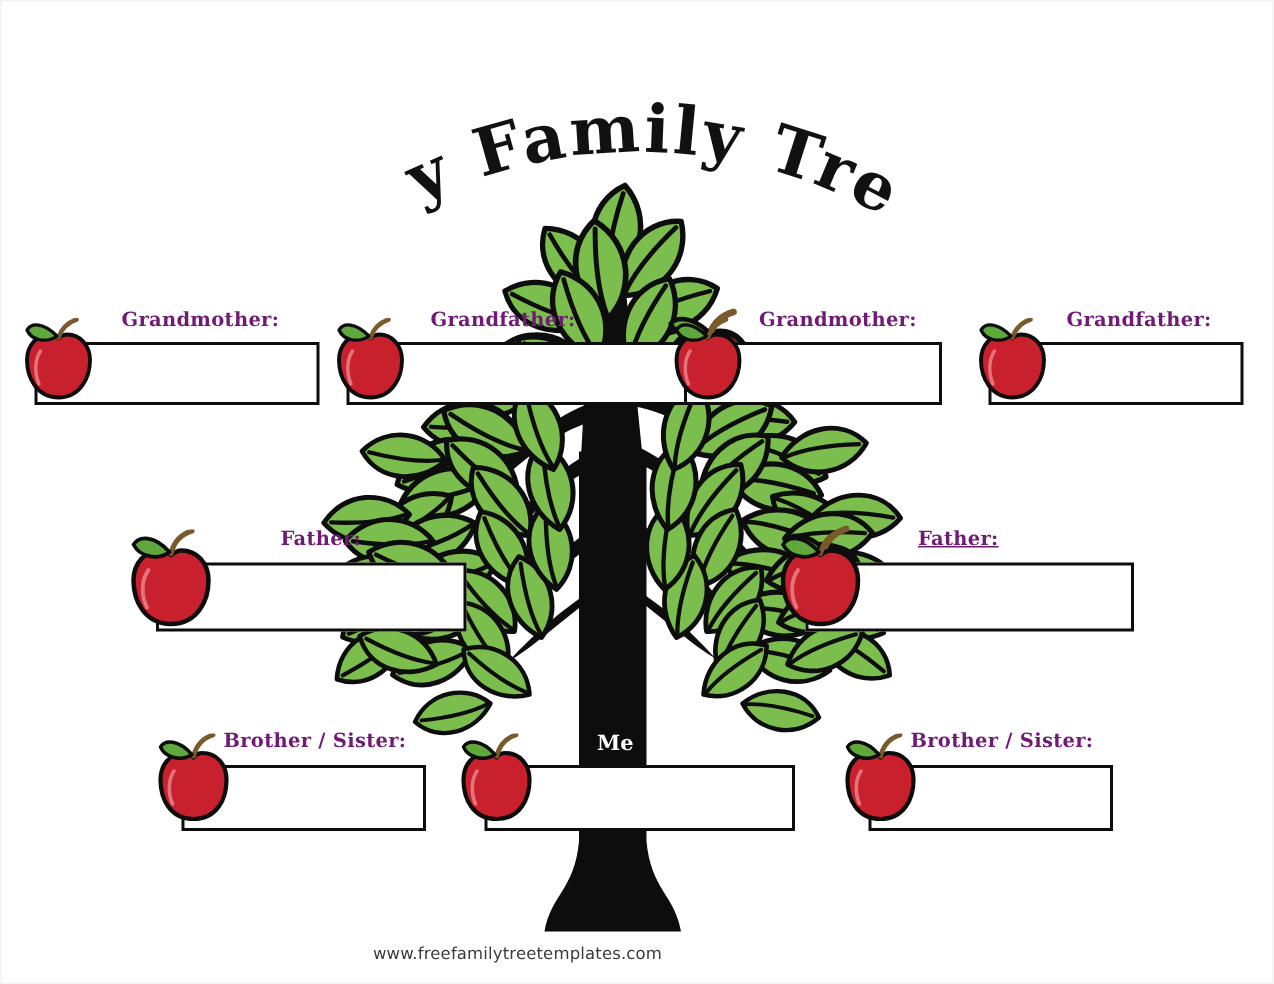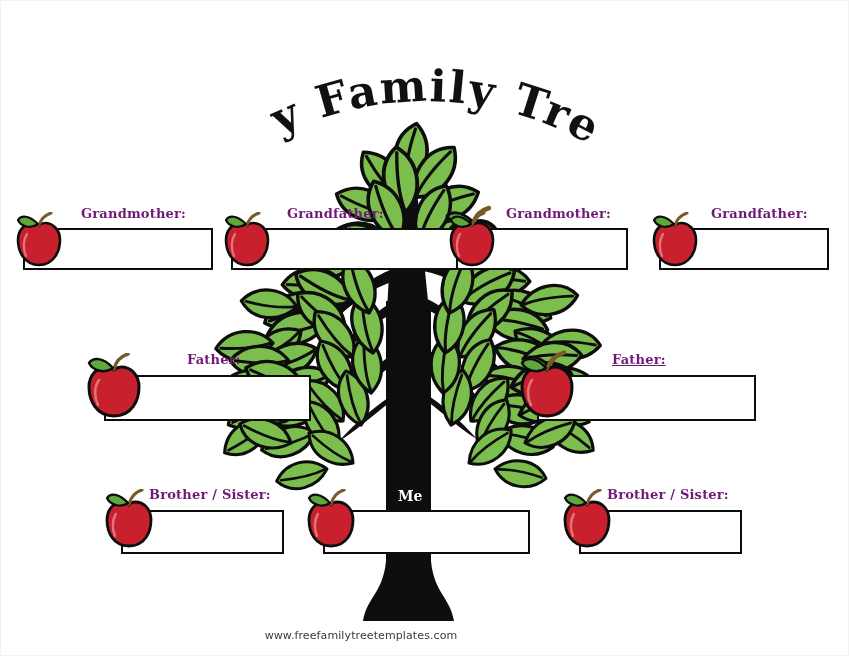--- a/index.html
+++ b/index.html
@@ -89,21 +89,20 @@
   #footer {
     position: absolute;
     left: 0;
     top: 628px;
     width: 688px;
     text-align: center;
     font-family: "DejaVu Sans", "Liberation Sans", sans-serif;
     font-size: 11px;
     color: #3a3a3a;
     letter-spacing: 0.1px;
-    padding-left: 16px;
   }
 </style>
 </head>
 <body>
 
 <div id="page">
 
   <div id="tree-layer">
     <svg id="tree-svg" viewBox="0 0 849 656" xmlns="http://www.w3.org/2000/svg">
       <defs>

